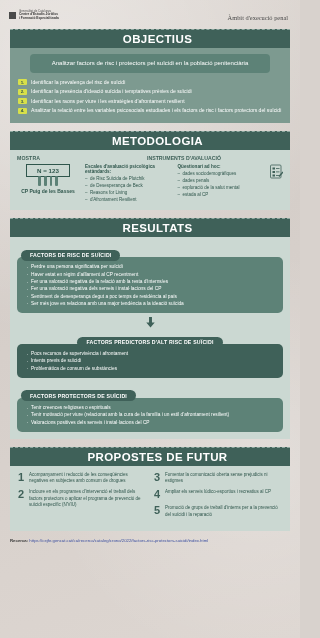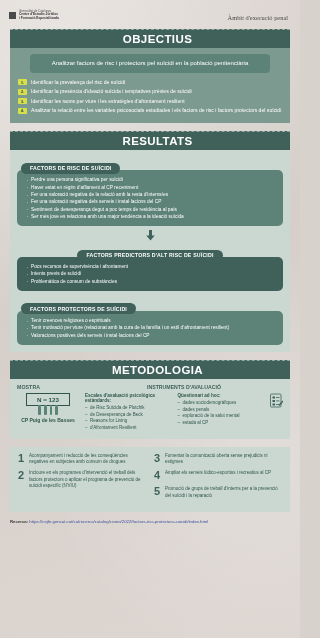--- a/index.html
+++ b/index.html
@@ -154,63 +154,20 @@
         </li>
         <li>
           <span class="obj-num">3.</span>
           <span class="obj-txt">Identificar les raons per viure i les estratègies d'afrontament resilient</span>
         </li>
         <li>
           <span class="obj-num">4.</span>
           <span class="obj-txt">Analitzar la relació entre les variables psicosocials estudiades i els factors de risc i factors protectors del suïcidi</span>
         </li>
       </ul>
-    </div>
-  </div>
-
-  <div class="section">
-    <div class="band dashed">RESULTATS</div>
-    <div class="res-body">
-
-      <div class="tagwrap-left"><span class="tag">FACTORS DE RISC DE SUÏCIDI</span></div>
-      <div class="card">
-        <ul>
-          <li>Perdre una persona significativa per suïcidi</li>
-          <li>Haver estat en règim d'aïllament al CP recentment</li>
-          <li>Fer una valoració negativa de la relació amb la resta d'interns/es</li>
-          <li>Fer una valoració negativa dels serveis i instal·lacions del CP</li>
-          <li>Sentiment de desesperança degut a poc temps de residència al país</li>
-          <li>Ser més jove es relaciona amb una major tendència a la ideació suïcida</li>
-        </ul>
-      </div>
-
-      <div class="arrow">
-        <svg width="11" height="11" viewBox="0 0 12 12">
-          <path d="M4.4 0 H7.6 V6 H10.6 L6 11.4 L1.4 6 H4.4 Z" fill="#3f6159"></path>
-        </svg>
-      </div>
-
-      <div class="tagwrap-center"><span class="tag">FACTORS PREDICTORS D'ALT RISC DE SUÏCIDI</span></div>
-      <div class="card dark">
-        <ul>
-          <li>Pocs recursos de supervivència i afrontament</li>
-          <li>Intents previs de suïcidi</li>
-          <li>Problemàtica de consum de substàncies</li>
-        </ul>
-      </div>
-
-      <div class="tagwrap-left" style="margin-top:6px;"><span class="tag">FACTORS PROTECTORS DE SUÏCIDI</span></div>
-      <div class="card">
-        <ul>
-          <li>Tenir creences religioses o espirituals</li>
-          <li>Tenir motivació per viure (relacionat amb la cura de la família i un estil d'afrontament resilient)</li>
-          <li>Valoracions positives dels serveis i instal·lacions del CP</li>
-        </ul>
-      </div>
-
     </div>
   </div>
 
   <div class="section">
     <div class="band dashed">METODOLOGIA</div>
     <div class="body-pale">
       <div class="meto-grid">
         <div class="meto-col-a">
           <div class="col-head left">MOSTRA</div>
           <div class="sample-box">N = 123</div>
@@ -255,20 +212,64 @@
                 <path d="M17 24 L25 15 L27 17 L19 26 Z" fill="#3f6159"></path>
               </svg>
             </div>
           </div>
         </div>
       </div>
     </div>
   </div>
 
   <div class="section">
+    <div class="band dashed">RESULTATS</div>
+    <div class="res-body">
+
+      <div class="tagwrap-left"><span class="tag">FACTORS DE RISC DE SUÏCIDI</span></div>
+      <div class="card">
+        <ul>
+          <li>Perdre una persona significativa per suïcidi</li>
+          <li>Haver estat en règim d'aïllament al CP recentment</li>
+          <li>Fer una valoració negativa de la relació amb la resta d'interns/es</li>
+          <li>Fer una valoració negativa dels serveis i instal·lacions del CP</li>
+          <li>Sentiment de desesperança degut a poc temps de residència al país</li>
+          <li>Ser més jove es relaciona amb una major tendència a la ideació suïcida</li>
+        </ul>
+      </div>
+
+      <div class="arrow">
+        <svg width="11" height="11" viewBox="0 0 12 12">
+          <path d="M4.4 0 H7.6 V6 H10.6 L6 11.4 L1.4 6 H4.4 Z" fill="#3f6159"></path>
+        </svg>
+      </div>
+
+      <div class="tagwrap-center"><span class="tag">FACTORS PREDICTORS D'ALT RISC DE SUÏCIDI</span></div>
+      <div class="card dark">
+        <ul>
+          <li>Pocs recursos de supervivència i afrontament</li>
+          <li>Intents previs de suïcidi</li>
+          <li>Problemàtica de consum de substàncies</li>
+        </ul>
+      </div>
+
+      <div class="tagwrap-left" style="margin-top:6px;"><span class="tag">FACTORS PROTECTORS DE SUÏCIDI</span></div>
+      <div class="card">
+        <ul>
+          <li>Tenir creences religioses o espirituals</li>
+          <li>Tenir motivació per viure (relacionat amb la cura de la família i un estil d'afrontament resilient)</li>
+          <li>Valoracions positives dels serveis i instal·lacions del CP</li>
+        </ul>
+      </div>
+
+    </div>
+  </div>
+
+  <div class="section">
+    <div class="band dashed">PROPOSTES DE FUTUR</div>
     <div class="prop-body">
       <div class="prop-grid">
         <div class="prop-col">
           <div class="prop-item">
             <span class="prop-num">1</span>
             <span class="prop-txt">Acompanyament i reducció de les conseqüències negatives en subjectes amb consum de drogues</span>
           </div>
           <div class="prop-item">
             <span class="prop-num">2</span>
             <span class="prop-txt">Incloure en els programes d'intervenció el treball dels factors protectors o aplicar el programa de prevenció de suïcidi específic (N'VIU)</span>

